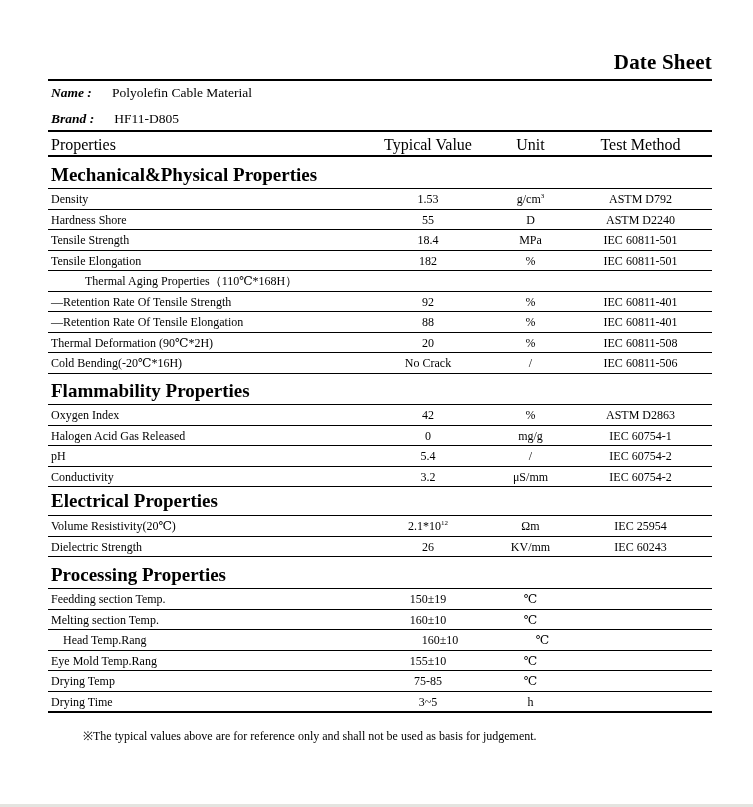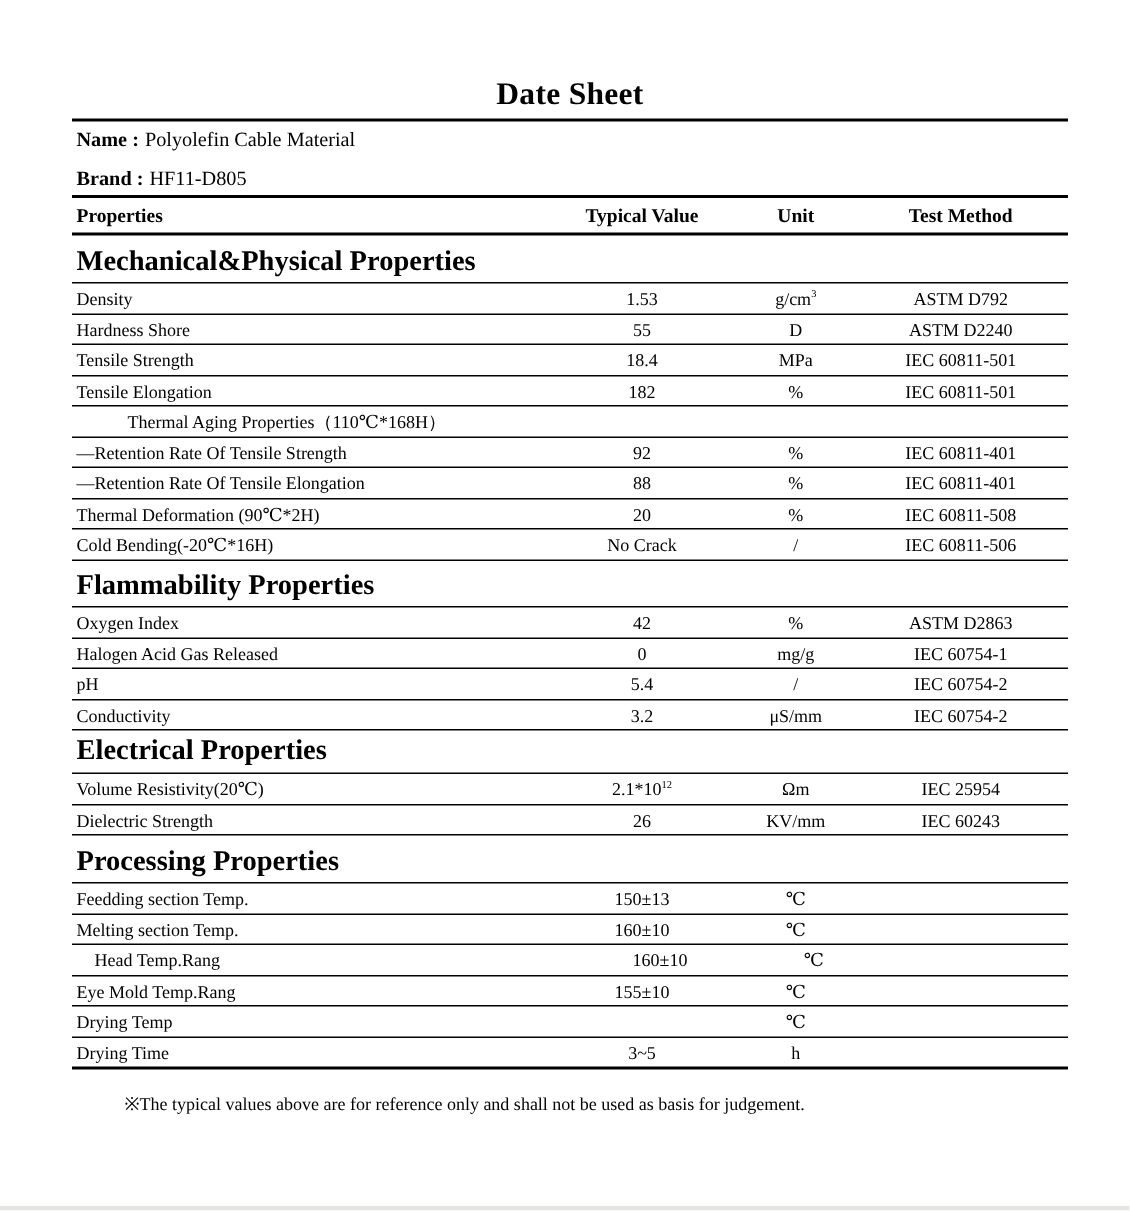--- a/index.html
+++ b/index.html
@@ -3,35 +3,35 @@
   <meta charset="utf-8">
   <style>
     html, body { margin: 0; padding: 0; background: #ffffff; }
     body {
       width: 753px; height: 807px; position: relative; overflow: hidden;
       font-family: "Liberation Serif", "DejaVu Serif", serif;
       color: #000;
     }
     .sheet { position: absolute; left: 48px; top: 0; width: 664px; }
     .title {
-      position: absolute; left: 0; top: 50px; width: 664px; text-align: center;
+      position: absolute; left: 0; top: 50px; width: 664px; text-align: right;
       font-size: 21px; font-weight: bold; letter-spacing: 0.2px;
     }
     .hr { position: absolute; left: 0; width: 664px; background: #000; }
     .row {
       position: absolute; left: 0; width: 664px; height: 20px;
       font-size: 12px; line-height: 20px;
     }
     .row .c1 { position: absolute; left: 3px; white-space: nowrap; }
     .row .c2 { position: absolute; left: 305px; width: 150px; text-align: center; white-space: nowrap; }
     .row .c3 { position: absolute; left: 440px; width: 85px; text-align: center; white-space: nowrap; }
     .row .c4 { position: absolute; left: 520px; width: 145px; text-align: center; white-space: nowrap; }
     .meta { position: absolute; left: 3px; font-size: 13.5px; white-space: nowrap; }
-    .meta b { font-weight: bold; margin-right: 4px; }
-    .hdr { position: absolute; font-size: 13px; font-weight: bold; white-space: nowrap; }
+    .meta b { font-weight: bold; margin-right: 20px; font-style: italic; }
+    .hdr { position: absolute; font-size: 16px; font-weight: normal; white-space: nowrap; }
     .section { position: absolute; left: 3px; font-size: 19px; font-weight: bold; white-space: nowrap; }
     .footnote { position: absolute; left: 3px; top: 727px; font-size: 12px; white-space: nowrap; margin-left: 32px; }
     sup { font-size: 7px; vertical-align: 5px; line-height: 0; }
     .bottom-bar { position: absolute; left: 0; top: 804px; width: 753px; height: 3px; background: #e4e4e0; }
   </style>
 </head>
 <body>
 
 <div class="sheet">
   <div class="title">Date Sheet</div>
@@ -165,21 +165,21 @@
         <span class="c1">Dielectric Strength</span>
         <span class="c2"><span>26</span></span>
         <span class="c3"><span>KV/mm</span></span>
         <span class="c4">IEC 60243</span>
       </div>
       <div class="hr" style="top: 556px; height: 1px;"></div>
       <div class="section" style="top: 564px;">Processing Properties</div>
       <div class="hr" style="top: 588px; height: 1px;"></div>
       <div class="row" style="top: 589px;">
         <span class="c1">Feedding section Temp.</span>
-        <span class="c2"><span>150±13</span></span>
+        <span class="c2"><span>150±19</span></span>
         <span class="c3"><span>℃</span></span>
         <span class="c4"></span>
       </div>
       <div class="hr" style="top: 609px; height: 1px;"></div>
       <div class="row" style="top: 609.5px;">
         <span class="c1">Melting section Temp.</span>
         <span class="c2"><span>160±10</span></span>
         <span class="c3"><span>℃</span></span>
         <span class="c4"></span>
       </div>
@@ -193,20 +193,21 @@
       <div class="hr" style="top: 650px; height: 1px;"></div>
       <div class="row" style="top: 650.5px;">
         <span class="c1">Eye Mold Temp.Rang</span>
         <span class="c2"><span>155±10</span></span>
         <span class="c3"><span>℃</span></span>
         <span class="c4"></span>
       </div>
       <div class="hr" style="top: 670px; height: 1px;"></div>
       <div class="row" style="top: 671px;">
         <span class="c1">Drying Temp</span>
+        <span class="c2"><span>75-85</span></span>
         <span class="c3"><span>℃</span></span>
         <span class="c4"></span>
       </div>
       <div class="hr" style="top: 691px; height: 1px;"></div>
       <div class="row" style="top: 691.5px;">
         <span class="c1">Drying Time</span>
         <span class="c2"><span>3~5</span></span>
         <span class="c3"><span>h</span></span>
         <span class="c4"></span>
       </div>

